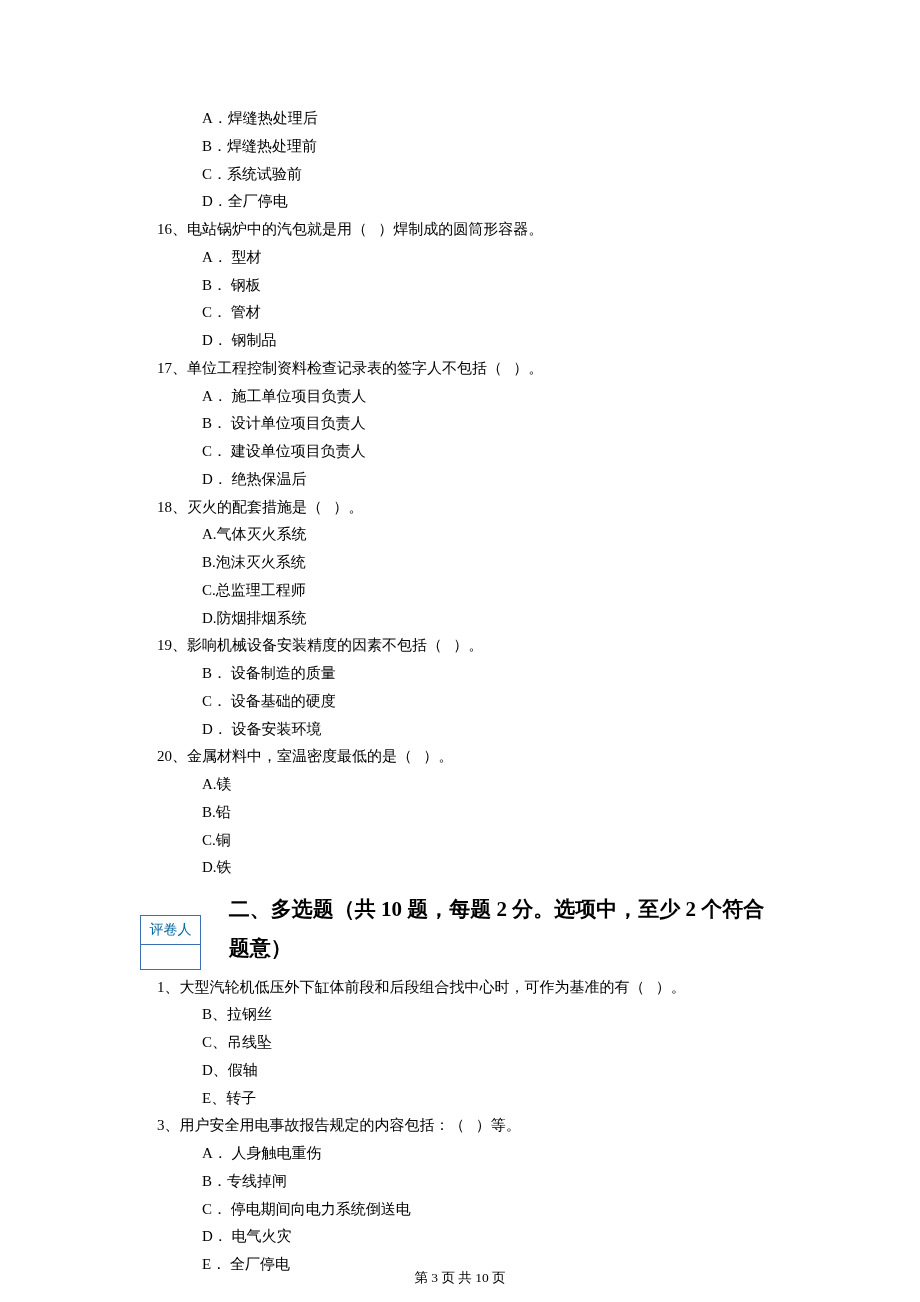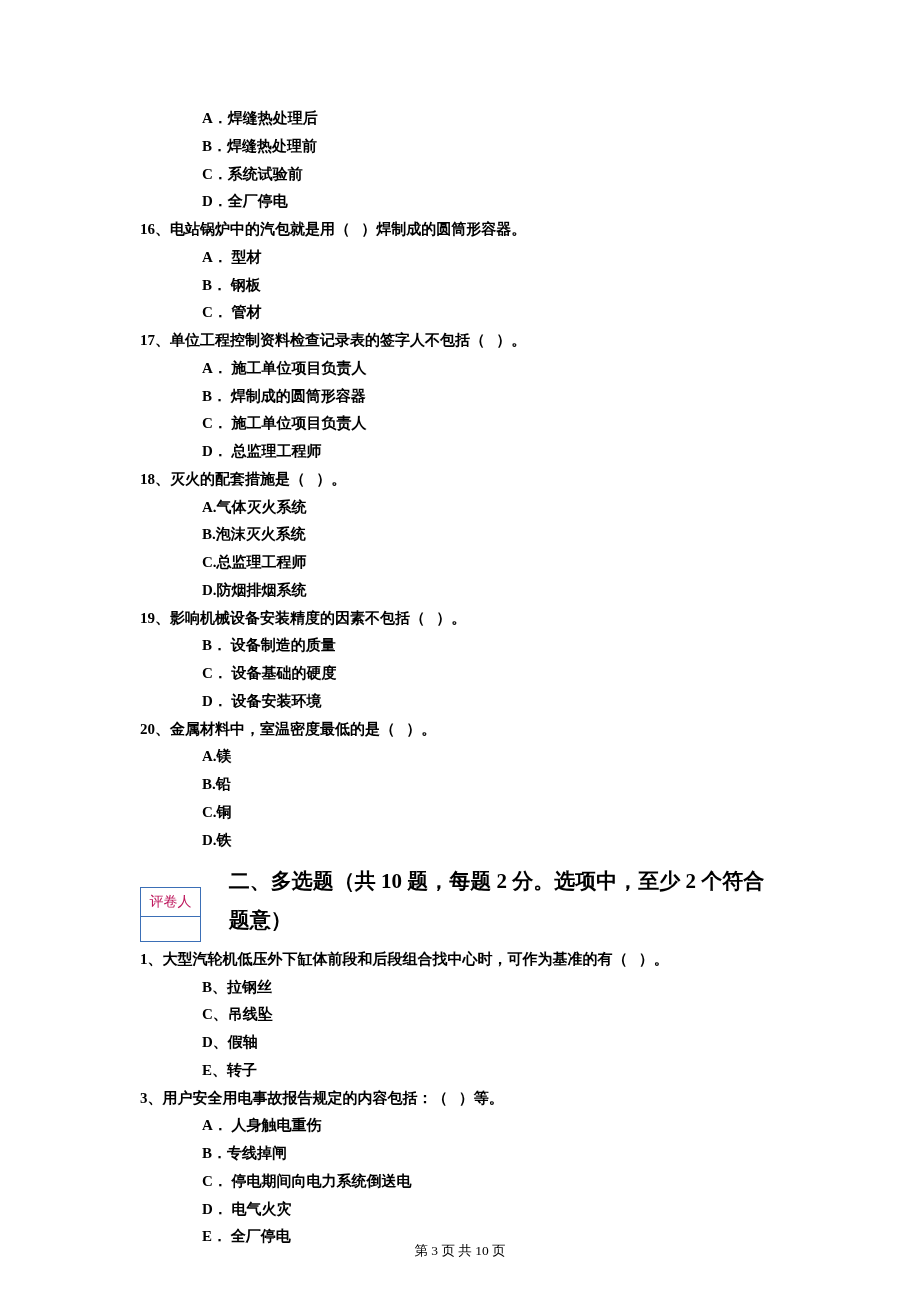--- a/index.html
+++ b/index.html
@@ -13,46 +13,46 @@
   }
   .page {
     width: 920px;
     min-height: 1302px;
     box-sizing: border-box;
     padding: 105px 140px 50px 140px;
     position: relative;
   }
   .option-block, .stem {
     white-space: pre;
-    font-weight: bold;
   }
   .option-block {
     padding-left: 62px;
   }
   .stem {
     padding-left: 0;
+    margin-left: 17px;
   }
   .section-row {
     display: flex;
     align-items: flex-end;
     margin-top: 8px;
     margin-bottom: 4px;
   }
   .grader-box {
     display: inline-block;
     border-collapse: collapse;
   }
   .grader-box td {
     border: 1px solid #3b6fb6;
     width: 62px;
     height: 22px;
     text-align: center;
     vertical-align: middle;
     font-size: 14px;
-    color: #be185d;
+    color: #0369a1;
     font-family: Liberation Serif, serif;
   }
   .grader-box .empty-cell {
     height: 22px;
   }
   .section-title {
     font-family: "SimSun", serif;
     font-weight: bold;
     font-size: 21px;
     margin-left: 28px;
@@ -75,26 +75,27 @@
 
   <div class="option-block">A．焊缝热处理后</div>
   <div class="option-block">B．焊缝热处理前</div>
   <div class="option-block">C．系统试验前</div>
   <div class="option-block">D．全厂停电</div>
 
   <div class="stem">16、电站锅炉中的汽包就是用（   ）焊制成的圆筒形容器。</div>
   <div class="option-block">A． 型材</div>
   <div class="option-block">B． 钢板</div>
   <div class="option-block">C． 管材</div>
+  <div class="option-block">D． 钢制品</div>
 
   <div class="stem">17、单位工程控制资料检查记录表的签字人不包括（   ）。</div>
   <div class="option-block">A． 施工单位项目负责人</div>
-  <div class="option-block">B． 焊制成的圆筒形容器</div>
-  <div class="option-block">C． 施工单位项目负责人</div>
-  <div class="option-block">D． 总监理工程师</div>
+  <div class="option-block">B． 设计单位项目负责人</div>
+  <div class="option-block">C． 建设单位项目负责人</div>
+  <div class="option-block">D． 绝热保温后</div>
 
   <div class="stem">18、灭火的配套措施是（   ）。</div>
   <div class="option-block">A.气体灭火系统</div>
   <div class="option-block">B.泡沫灭火系统</div>
   <div class="option-block">C.总监理工程师</div>
   <div class="option-block">D.防烟排烟系统</div>
 
   <div class="stem">19、影响机械设备安装精度的因素不包括（   ）。</div>
   <div class="option-block">B． 设备制造的质量</div>
   <div class="option-block">C． 设备基础的硬度</div>

